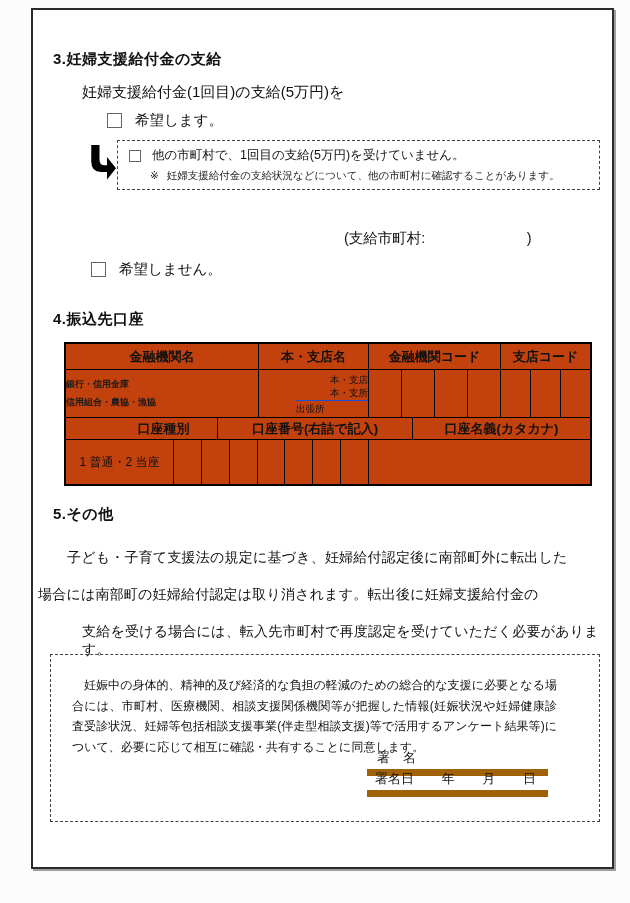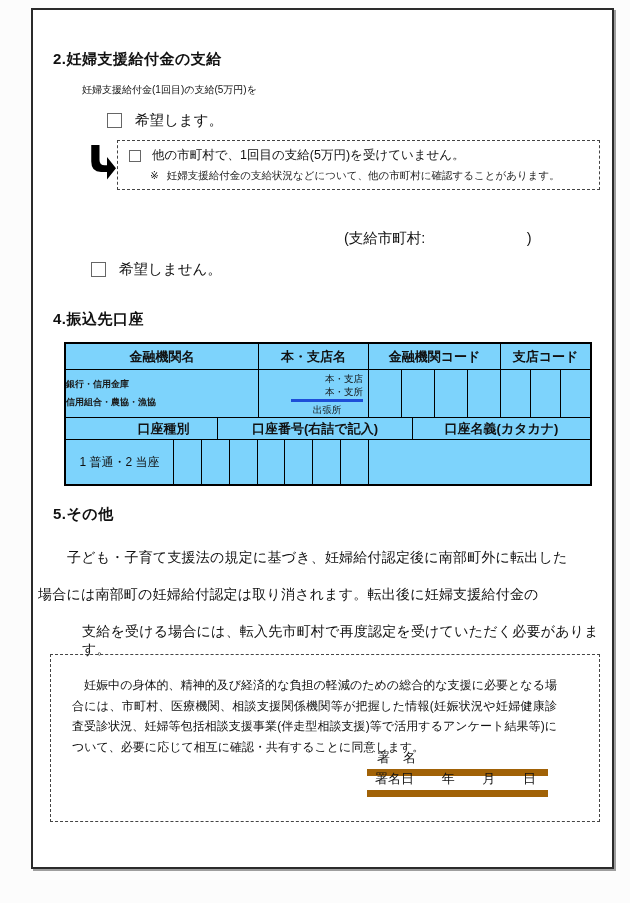--- a/index.html
+++ b/index.html
@@ -3,73 +3,73 @@
 <meta charset="utf-8">
 <style>
   * { box-sizing: border-box; margin: 0; padding: 0; }
   html,body { width: 630px; height: 903px; background: #fcfcfc;
     font-family: "Liberation Sans", "DejaVu Sans", sans-serif; color: #111; }
   .page { position: absolute; left: 31px; top: 8px; width: 583px; height: 861px;
     background: #fff; border: 2px solid #2b2b2b; box-shadow: 2px 2px 0 #9e9e9e; }
 
   .abs { position: absolute; }
   .h2 { font-size: 15px; font-weight: 700; letter-spacing: 0.5px; }
-  .body-line { font-size: 10px; }
+  .body-line { font-size: 15px; }
 
   .cb-row { position: absolute; display: flex; align-items: center; gap: 13px; font-size: 14.5px; }
   .cb { width: 15px; height: 15px; border: 1.6px solid #666; background: #fff; flex: none; }
   .cb.small { width: 12px; height: 12px; border-width: 1.2px; }
 
   .arrow-icon { position: absolute; left: 56px; top: 132px; }
 
   .note-box { position: absolute; left: 84px; top: 130px; width: 483px; height: 50px;
     border: 1.2px dashed #444; padding: 6px 0 0 11px; }
   .note-box .cb-line { display: flex; align-items: center; gap: 11px; font-size: 12.5px; }
   .note-line { display: flex; gap: 8px; font-size: 10.5px; margin-top: 5px; margin-left: 21px; color: #1a1a1a; }
 
   .muni { position: absolute; left: 311px; top: 219px; font-size: 14.5px; }
 
   
-  .acct-table { position: absolute; left: 31px; top: 332px; width: 528px; border: 2px solid #000; background: #7dd3fc; }
+  .acct-table { position: absolute; left: 31px; top: 332px; width: 528px; border: 2px solid #000; background: #c2410c; }
   .t-row { display: flex; border-bottom: 1px solid #000; }
   .t-row:last-child { border-bottom: none; }
   .t-cell { border-right: 1px solid #000; }
   .t-cell.last { border-right: none; flex: 1; }
   .r1 { height: 26px; } .r2 { height: 48px; } .r3 { height: 22px; padding-left: 44px; } .r4 { height: 44px; }
   .w1 { width: 193px; } .w2 { width: 110px; } .w3 { width: 132px; }
   .b1 { width: 108px; } .b2 { width: 195px; }
   .hdr { display: flex; align-items: center; justify-content: center; font-size: 13px; font-weight: 600; }
   .cellgroup { display: flex; }
   .r2 .cellgroup, .r4 .cellgroup { height: 100%; }
   .icell { flex: 1; border-left: 1px solid #000; }
   .icell:first-child { border-left: none; }
   .bank-kinds { display: flex; flex-direction: column; justify-content: space-evenly; 
     padding: 4px 8px 4px 0; font-size: 9px; color: #1a1a1a; font-weight: bold; }
   .branch-kinds { display: flex; flex-direction: column; justify-content: center; align-items: flex-end;
-    padding-right: 5px; font-size: 9.5px; line-height: 13px; }
-  .branch-kinds .uline { border-top: 3px solid #1d4ed8; width: 72px; text-align: center; margin-top: 1px; padding-top: 1px; }
+    font-size: 9.5px; line-height: 13px; }
+  .branch-kinds .uline { border-top: 1px solid #1d4ed8; width: 72px; text-align: left; margin-top: 1px; padding-top: 1px; }
   .acct-type { display: flex; align-items: center; justify-content: center; font-size: 12px; }
 
   
   .para-line { position: absolute; font-size: 14px; letter-spacing: 0.2px; }
 
   .consent-box { position: absolute; left: 17px; top: 644px; width: 550px; height: 168px;
     border: 1.2px dashed #444; padding: 20px 42px 0 21px; }
   .consent-text { font-size: 12px; line-height: 20.5px; text-align: justify; }
   .sig-block { position: absolute; left: 316px; top: 100px; width: 181px; font-size: 13px; }
   .sig-row { height: 21px; border-bottom: 7px solid #a16207; display: flex; align-items: flex-end;
     padding: 0 0 2px 10px; }
   .sig-row.date { justify-content: space-between; padding-right: 12px; padding-left: 8px; }
 </style>
 </head>
 <body>
 
 <div class="page">
 
-  <div class="abs h2" style="left:20px; top:40px;">2.妊婦支援給付金の支給</div>
+  <div class="abs h2" style="left:20px; top:40px;">3.妊婦支援給付金の支給</div>
   <div class="abs body-line" style="left:49px; top:73px;">妊婦支援給付金(1回目)の支給(5万円)を</div>
 
   <div class="cb-row" style="left:74px; top:101px;">
     <span class="cb"></span>
     <span>希望します。</span>
   </div>
 
   <svg class="arrow-icon" width="27" height="42" viewBox="0 0 36 48">
     <path d="M3 0 H14 V20 Q14 27 21 27 H24 V16 L36 31 L24 46 V36 H16 Q3 36 3 22 Z" fill="#000"></path>
   </svg>

